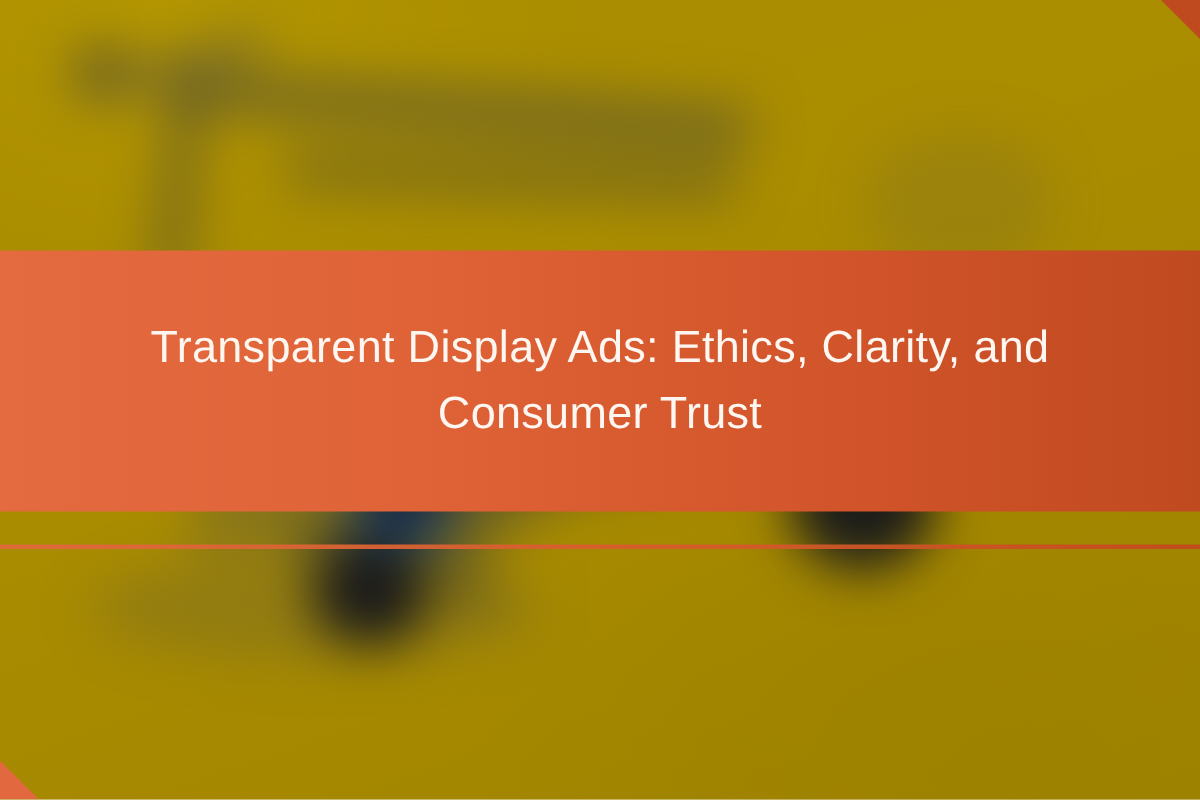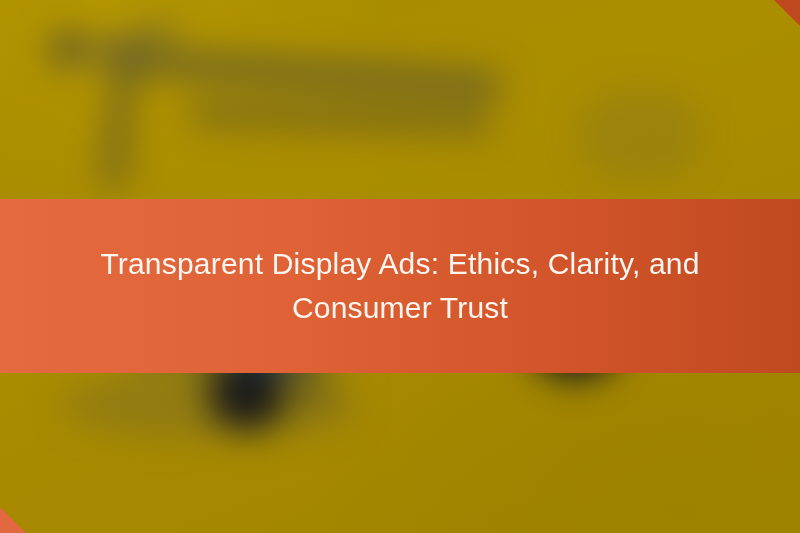--- a/index.html
+++ b/index.html
@@ -216,21 +216,20 @@
   .banner {
     position: absolute;
     left: 0;
     right: 0;
     top: 167px;
     height: 174px;
     background: linear-gradient(90deg, #e46a3f 0%, #df6337 35%, #d2542a 70%, #c04a20 100%);
     display: flex;
     align-items: center;
     justify-content: center;
-    margin-top: 32px;
   }
   .banner-title {
     margin: 0;
     padding: 0 70px;
     color: #fdf6f1;
     font-size: 30px;
     font-weight: 400;
     line-height: 1.48;
     text-align: center;
     letter-spacing: .2px;

